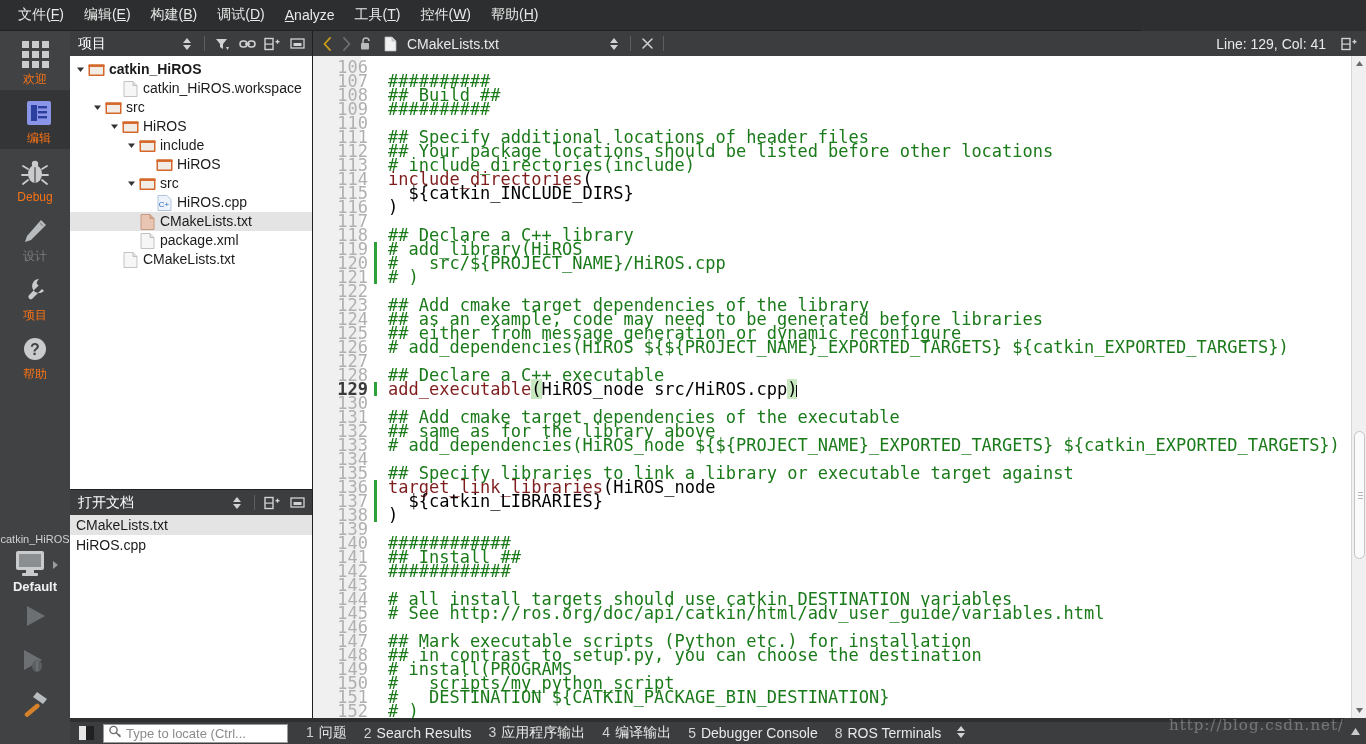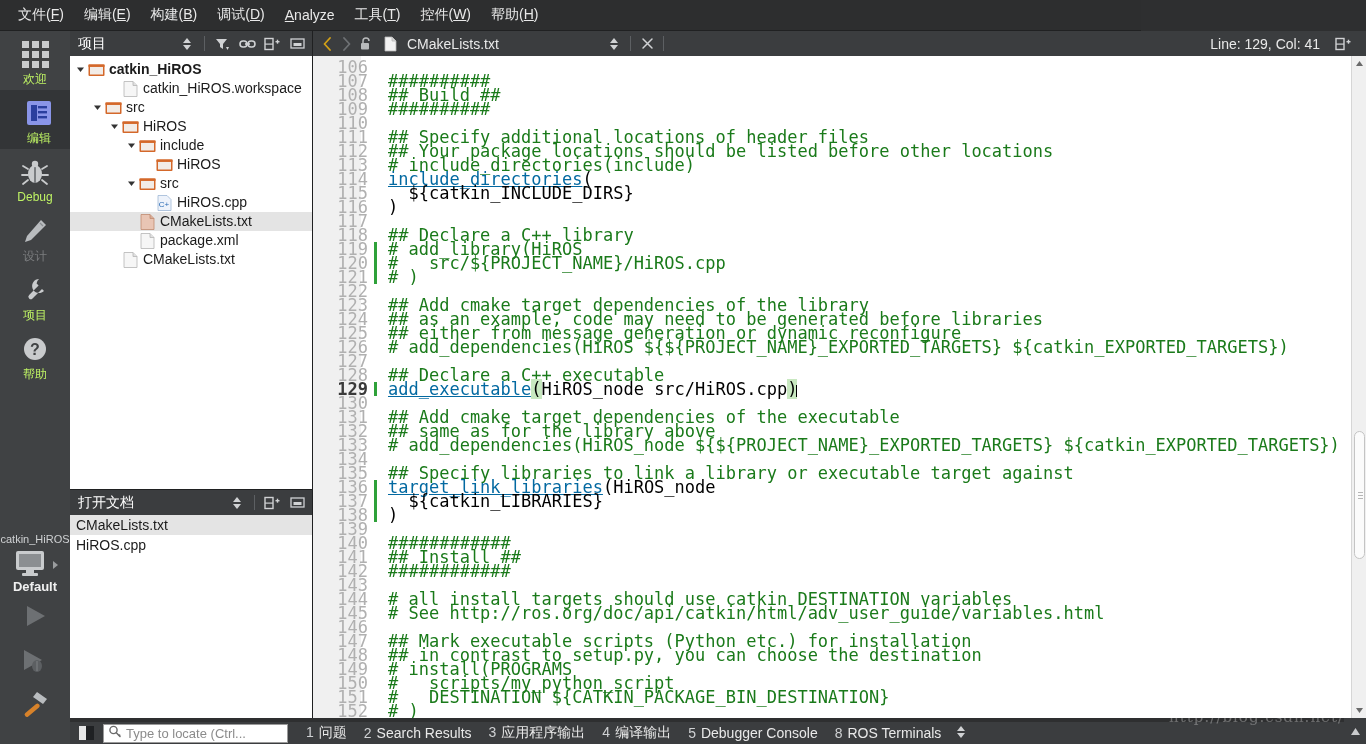--- a/index.html
+++ b/index.html
@@ -35,21 +35,21 @@
     background: #404244;
     display: flex; flex-direction: column; align-items: center;
   }
   .mode-btn {
     width: 70px; padding: 6px 0 4px 0;
     display: flex; flex-direction: column; align-items: center; justify-content: center;
     cursor: default;
   }
   .mode-btn.active { background: #333537; padding-left: 8px; }
   .mode-ico { height: 34px; display: flex; align-items: center; justify-content: center; }
-  .mode-label { font-size: 12px; color: #bef264; margin-top: 1px; line-height: 14px; }
+  .mode-label { font-size: 12px; color: #f97316; margin-top: 1px; line-height: 14px; }
   .mode-btn.dim .mode-label { color: #7b7d7f; }
 
   .grid-ico { display: grid; grid-template-columns: repeat(3, 7px); grid-template-rows: repeat(3, 7px); gap: 3px; }
   .grid-ico i { background: #c9cbcd; display: block; }
 
   .kit-area {
     position: absolute; left: 0; top: 533px; width: 70px;
     display: flex; flex-direction: column; align-items: center;
   }
   .kit-name { font-size: 11px; color: #cfd1d3; margin-bottom: 3px; }
@@ -99,21 +99,21 @@
   .editor-wrap {
     position: absolute; left: 313px; top: 31px; width: 1053px; height: 687px;
     background: #ffffff;
   }
   .tabbar {
     height: 25px; background: #3b3d3f; display: flex; align-items: center; padding-left: 5px;
   }
   .nav-btn { width: 19px; height: 22px; display: flex; align-items: center; justify-content: center; cursor: default; }
   .tab-file-ico { width: 22px; display: flex; align-items: center; justify-content: center; margin-left: 4px; }
   .tab-name { font-size: 14px; color: #e9e9e9; margin-left: 6px; }
-  .tab-right { margin-left: auto; display: flex; align-items: center; padding-right: 12px; }
+  .tab-right { margin-left: auto; display: flex; align-items: center; padding-right: 6px; }
   .line-col { font-size: 14px; color: #e9e9e9; margin-right: 12px; }
 
   .code-area {
     position: absolute; left: 0; top: 25px; width: 1053px; height: 662px;
     background: #ffffff; overflow: hidden;
   }
   .gutter {
     position: absolute; left: 0; top: 0; width: 48px; height: 662px;
     background: #f0f0f0;
   }
@@ -124,21 +124,21 @@
   }
   .crow { height: 14px; line-height: 14px; position: relative; white-space: pre; }
   .lnum {
     position: absolute; left: 0; width: 38px; text-align: right;
     color: #b0b0b0;
   }
   .lnum.cur { color: #3a3a3a; font-weight: bold; }
   .chg { position: absolute; left: 44px; width: 3px; height: 14px; background: #2fa13a; }
   .ctext { position: absolute; left: 58px; color: #000000; }
   .cm { color: #1a7a1a; }
-  .fn { color: #0369a1; text-decoration: underline; }
+  .fn { color: #7f1d1d; }
   .brk { background: #c8e8c0; }
   .caret {
     display: inline-block; width: 1px; height: 12px; background: #000;
     vertical-align: -2px; margin-left: -1px;
   }
 
   
   .vscroll {
     position: absolute; right: 0; top: 25px; width: 15px; height: 662px;
     background: #f0f0f0; border-left: 1px solid #d6d6d6;
@@ -165,21 +165,21 @@
   .locate-box {
     width: 185px; height: 19px; background: #ffffff; border: 1px solid #9a9a9a;
     display: flex; align-items: center; padding-left: 4px; color: #8b8b8b; font-size: 13px;
   }
   .locate-ph { margin-left: 4px; white-space: nowrap; overflow: hidden; }
   .out-items { display: flex; align-items: center; margin-left: 18px; gap: 17px; }
   .out-item { display: flex; align-items: baseline; gap: 5px; font-size: 14px; color: #e9e9e9; cursor: default; }
   .out-num { color: #cfd1d3; }
   .sb-updown { margin-left: 14px; }
   .watermark {
-    position: absolute; right: 22px; bottom: 18px;
+    position: absolute; right: 22px; bottom: 10px;
     font-family: "DejaVu Serif", serif; font-size: 15px;
     color: rgba(255,255,255,0.30); letter-spacing: 1px; white-space: nowrap;
   }
   .corner {
     position: absolute; right: 0; bottom: 0; width: 22px; height: 26px;
     display: flex; align-items: center; justify-content: center; background: #3b3d3f;
   }
 </style>
 </head>
 <body>

